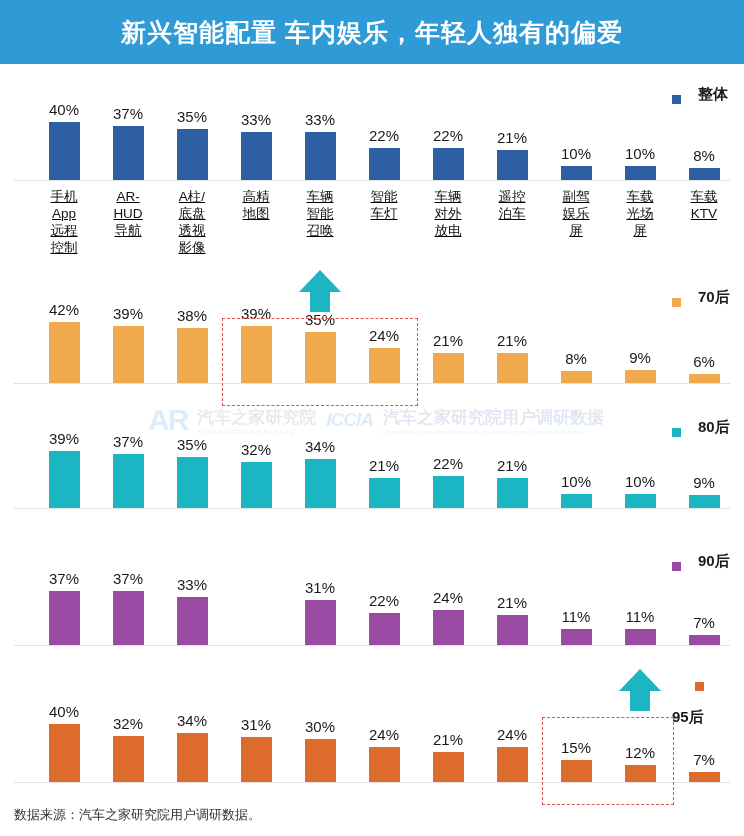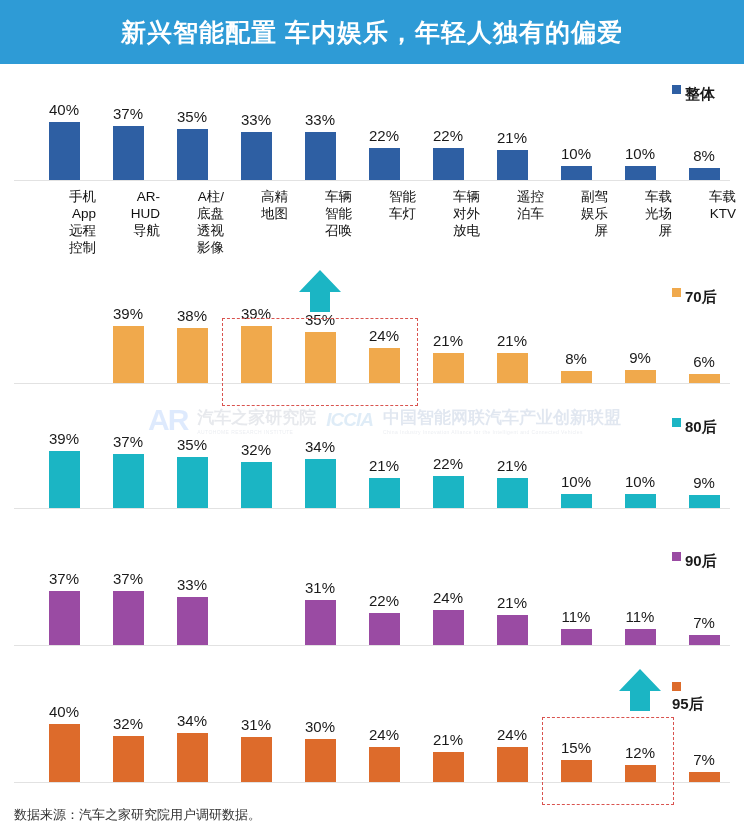--- a/index.html
+++ b/index.html
@@ -110,36 +110,37 @@
   .bar-rect {
     width: 31px;
     background: #2E5FA3;
   }
 
   
   .cat-row { position: absolute; left: 0; width: 744px; }
   .cat-slot {
     position: absolute;
     width: 64px;
-    text-align: right;
+    text-align: center;
+    text-decoration: underline;
   }
   .cat-slot span {
     display: block;
     font-size: 13.5px;
     line-height: 17px;
     color: #111111;
     white-space: nowrap;
   }
 
   
   .legend {
     position: absolute;
     display: flex;
-    align-items: flex-start;
-    gap: 4px;
+    align-items: flex-end;
+    gap: 17px;
   }
   .legend-swatch { width: 9px; height: 9px; }
   .legend-label {
     font-size: 15px;
     font-weight: bold;
     color: #1a1a1a;
     white-space: nowrap;
   }
 
   
@@ -173,21 +174,21 @@
   </div>
 
   <div class="watermark">
     <div class="wm-ar">AR</div>
     <div>
       <div class="wm-cn1">汽车之家研究院</div>
       <span class="wm-sub">AUTOHOME RESEARCH INSTITUTE</span>
     </div>
     <div class="wm-iccia">ICCIA</div>
     <div>
-      <div class="wm-cn2">中国智能网联汽车产业创新联盟</div>
+      <div class="wm-cn2">汽车之家研究院用户调研数据</div>
       <span class="wm-sub">China Industry Innovation Alliance for the Intelligent and Connected Vehicles</span>
     </div>
   </div>
 
   <div id="chart-root">
       <div class="axis-line" style="top: 180px;"></div>
       <div class="plot" style="top: 60px; height: 120px;">
         <div class="bar-slot" style="left: 32px;">
           <div class="bar-val">40%</div>
           <div class="bar-rect" style="height: 58px; background: rgb(46, 95, 163);"></div>
@@ -287,20 +288,24 @@
           <span>光场</span>
           <span>屏</span>
         </div>
         <div class="cat-slot" style="left: 672px;">
           <span>车载</span>
           <span>KTV</span>
         </div>
       </div>
       <div class="axis-line" style="top: 383px;"></div>
       <div class="plot" style="top: 263px; height: 120px;">
+        <div class="bar-slot" style="left: 32px;">
+          <div class="bar-val">42%</div>
+          <div class="bar-rect" style="height: 60.9px; background: rgb(240, 169, 76);"></div>
+        </div>
         <div class="bar-slot" style="left: 96px;">
           <div class="bar-val">39%</div>
           <div class="bar-rect" style="height: 56.55px; background: rgb(240, 169, 76);"></div>
         </div>
         <div class="bar-slot" style="left: 160px;">
           <div class="bar-val">38%</div>
           <div class="bar-rect" style="height: 55.1px; background: rgb(240, 169, 76);"></div>
         </div>
         <div class="bar-slot" style="left: 224px;">
           <div class="bar-val">39%</div>

